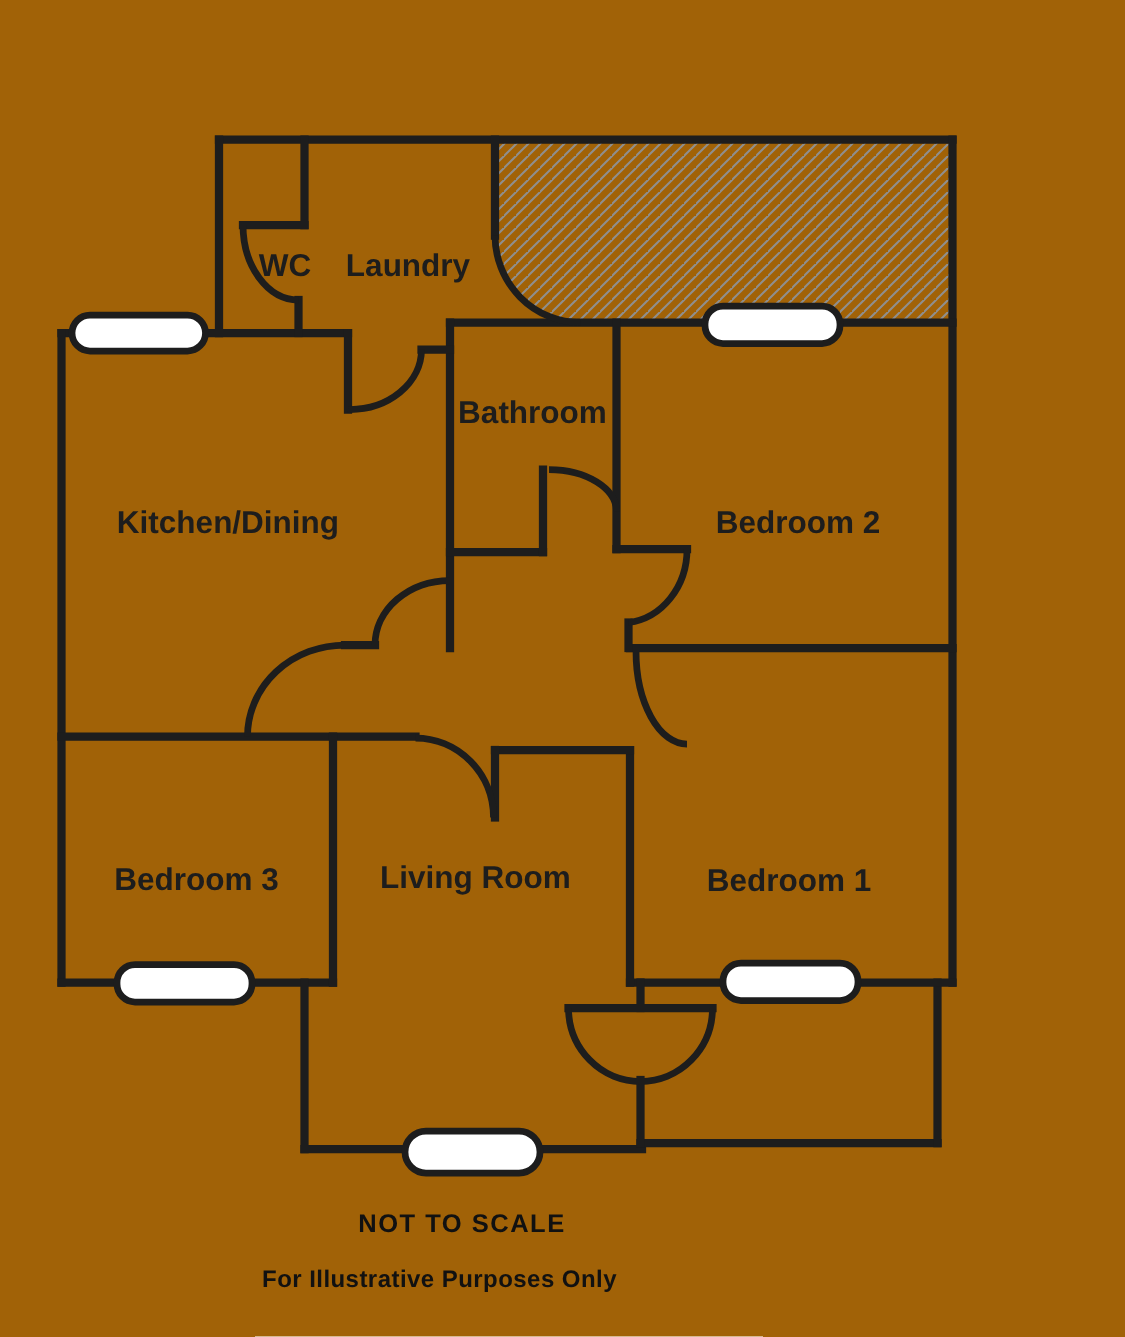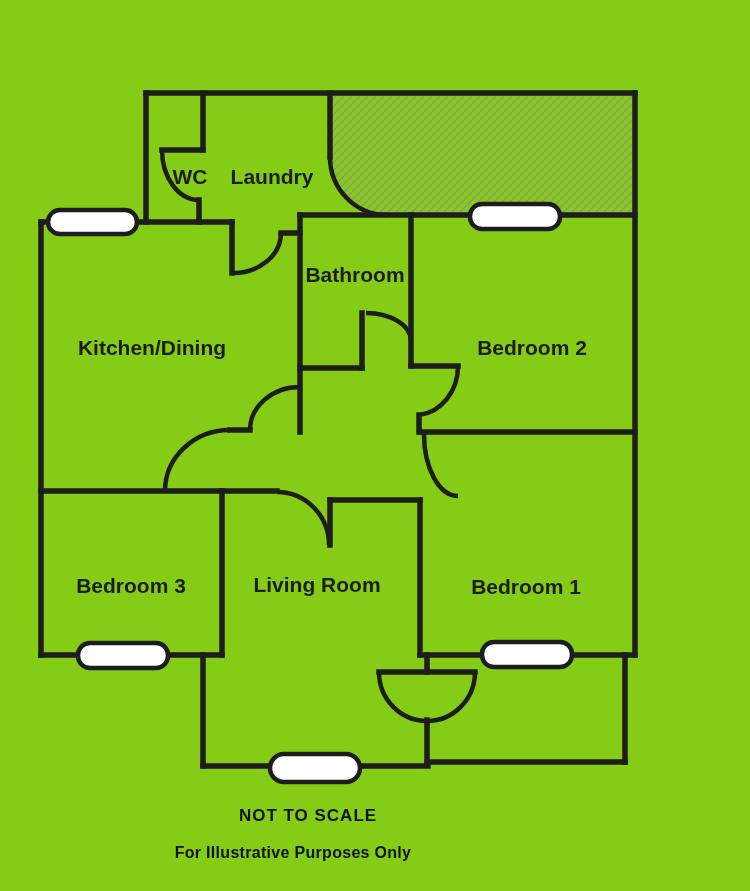--- a/index.html
+++ b/index.html
@@ -4,21 +4,21 @@
 <style>
   html, body {
     margin: 0;
     padding: 0;
     background: #ffffff;
   }
   .canvas {
     position: relative;
     width: 750px;
     height: 891px;
-    background: #84cc16;
+    background: #a16207;
     font-family: "Liberation Sans", "DejaVu Sans", sans-serif;
   }
   svg { display: block; }
   .room-label {
     font-family: "Liberation Sans", "DejaVu Sans", sans-serif;
     font-weight: 700;
     font-size: 21px;
     fill: #1d1d1d;
     text-anchor: middle;
   }

